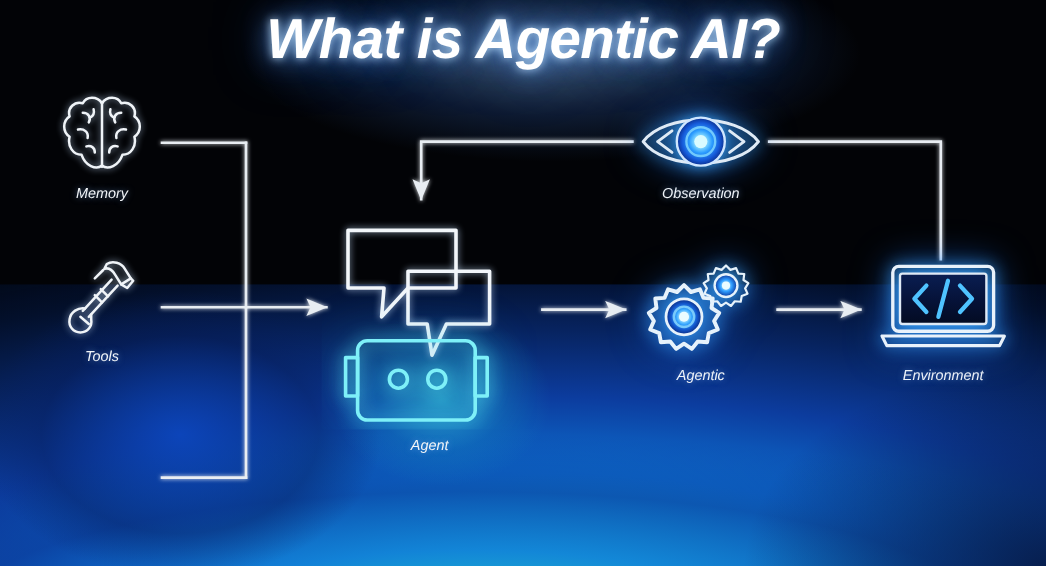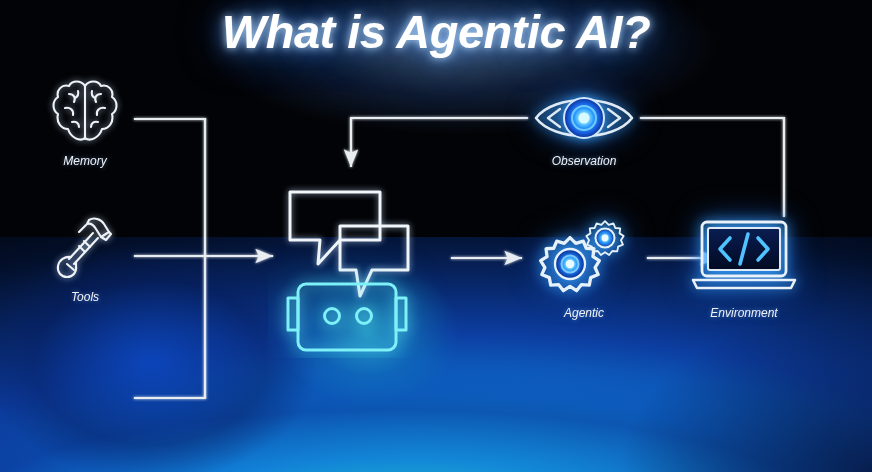--- a/index.html
+++ b/index.html
@@ -67,21 +67,21 @@
   #node-tools{left:15px;top:212px;width:140px;}
   #node-tools .lbl{margin-top:8px;}
   #node-goals{left:15px;top:366px;width:140px;}
   #node-goals .lbl{margin-top:6px;}
   #node-agent{left:268px;top:178px;width:180px;}
   #node-agent .lbl{margin-top:6px;}
   #node-observation{left:504px;top:88px;width:160px;}
   #node-observation .lbl{margin-top:6px;}
   #node-actions{left:514px;top:212px;width:140px;}
   #node-actions .lbl{margin-top:8px;}
-  #node-environment{left:664px;top:212px;width:160px;}
+  #node-environment{left:706px;top:212px;width:160px;}
   #node-environment .lbl{margin-top:8px;}
 
   
   #wires{position:absolute;inset:0;}
 </style>
 </head>
 <body>
 
 <div id="stage">
 
@@ -183,20 +183,21 @@
         <path d="M20,120 L30,120 L30,152 L20,152 Z"></path>
 
         <path d="M128,120 L138,120 L138,152 L128,152 Z"></path>
 
         <rect x="30" y="106" width="98" height="66" rx="8"></rect>
 
         <circle cx="64" cy="138" r="7.5"></circle>
         <circle cx="96" cy="138" r="7.5"></circle>
       </g>
     </svg>
+    <div class="lbl">Agent</div>
   </div>
 
   <div class="node" id="node-observation">
     <svg class="glyph blue-ico" width="116" height="60" viewBox="0 0 116 60">
       <defs>
         <radialGradient id="irisGrad" cx="50%" cy="50%" r="50%">
           <stop offset="0%" stop-color="#e8fbff"></stop>
           <stop offset="22%" stop-color="#8fe2ff"></stop>
           <stop offset="48%" stop-color="#2b9cff"></stop>
           <stop offset="78%" stop-color="#1559d8"></stop>

